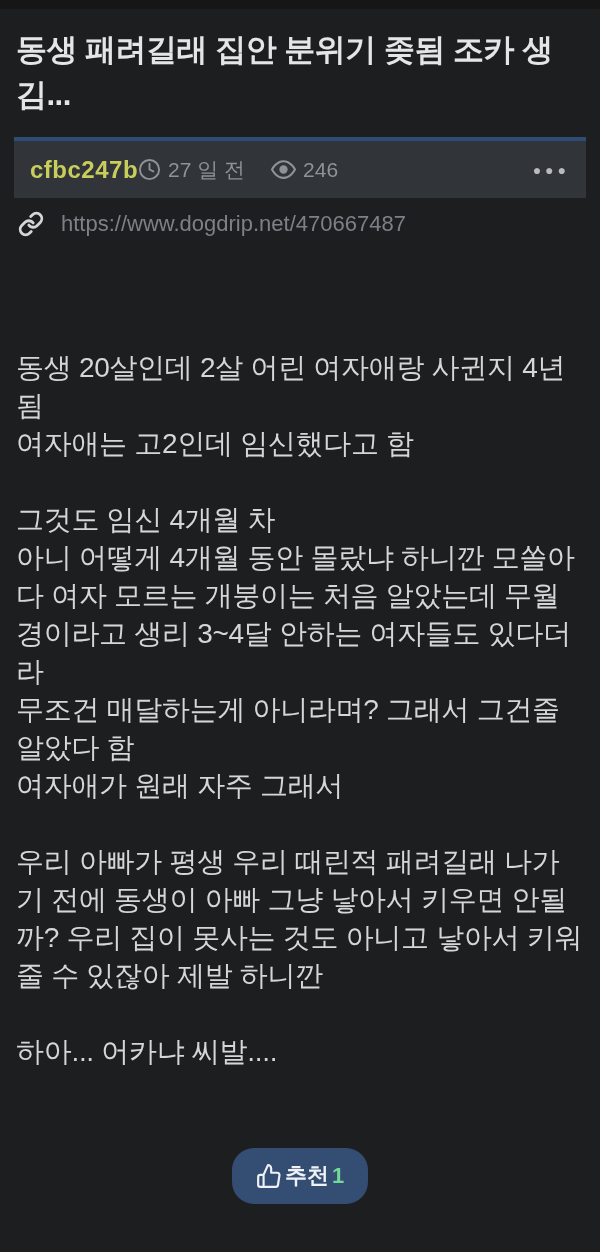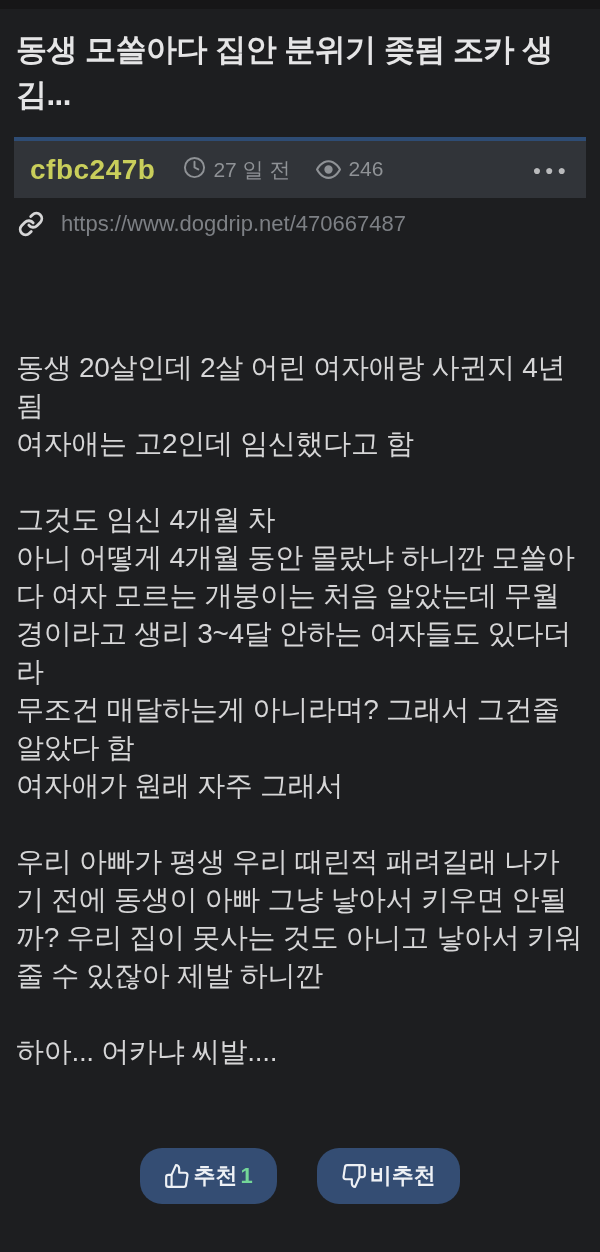--- a/index.html
+++ b/index.html
@@ -27,27 +27,27 @@
     margin: 0 14px;
     height: 61px;
     background: var(--bar-bg, #313439);
     border-top: 4px solid var(--bar-border, #2e4c74);
     display: flex;
     align-items: center;
     padding: 0 16px;
   }
   .username {
     color: var(--accent-username, #c9ce5b);
-    font-size: 28px;
+    font-size: 24px;
     font-weight: 700;
-    margin-right: 28px;
     letter-spacing: 0.5px;
   }
   .meta-group {
     display: flex;
+    align-items: center;
     gap: 7px;
     color: var(--meta-text, #8f9296);
     font-size: 21px;
     margin-right: 26px;
   }
   .meta-group svg { display: block; }
   .flex-spacer { flex: 1; }
   .ellipsis-dots {
     color: var(--dots, #b9babc);
     font-size: 14px;
@@ -110,21 +110,21 @@
   .vote-count {
     color: var(--count-green, #74d698);
     font-weight: 700;
   }
 </style>
 </head>
 <body>
 
 <div class="top-strip"></div>
 
-<h1 class="post-title">동생 모쏠아다 집안 분위기 좆됨 조카 생김...</h1>
+<h1 class="post-title">동생 패려길래 집안 분위기 좆됨 조카 생김...</h1>
 
 <div class="header-bar">
   <span class="username">cfbc247b</span>
 
   <span class="meta-group">
     <span>
       <svg width="23" height="23" viewBox="0 0 24 24" fill="none" stroke="#8f9296" stroke-width="2" stroke-linecap="round" stroke-linejoin="round">
         <circle cx="12" cy="12" r="10"></circle>
         <polyline points="12 6 12 12 16 14"></polyline>
       </svg>
@@ -172,21 +172,13 @@
   <button class="vote-btn">
     <span>
       <svg width="26" height="26" viewBox="0 0 24 24" fill="none" stroke="#eef1f5" stroke-width="2" stroke-linecap="round" stroke-linejoin="round">
         <path d="M14 9V5a3 3 0 0 0-3-3l-4 9v11h11.28a2 2 0 0 0 2-1.7l1.38-9a2 2 0 0 0-2-2.3zM7 22H4a2 2 0 0 1-2-2v-7a2 2 0 0 1 2-2h3"></path>
       </svg>
     </span>
     <span>추천</span>
     <span class="vote-count">1</span>
   </button>
 
-  <button class="vote-btn">
-    <span>
-      <svg width="26" height="26" viewBox="0 0 24 24" fill="none" stroke="#eef1f5" stroke-width="2" stroke-linecap="round" stroke-linejoin="round">
-        <path d="M10 15v4a3 3 0 0 0 3 3l4-9V2H5.72a2 2 0 0 0-2 1.7l-1.38 9a2 2 0 0 0 2 2.3zM17 2h2.67A2.31 2.31 0 0 1 22 4v7a2.31 2.31 0 0 1-2.33 2H17"></path>
-      </svg>
-    </span>
-    <span>비추천</span>
-  </button>
 </div>
 
 </body></html>

